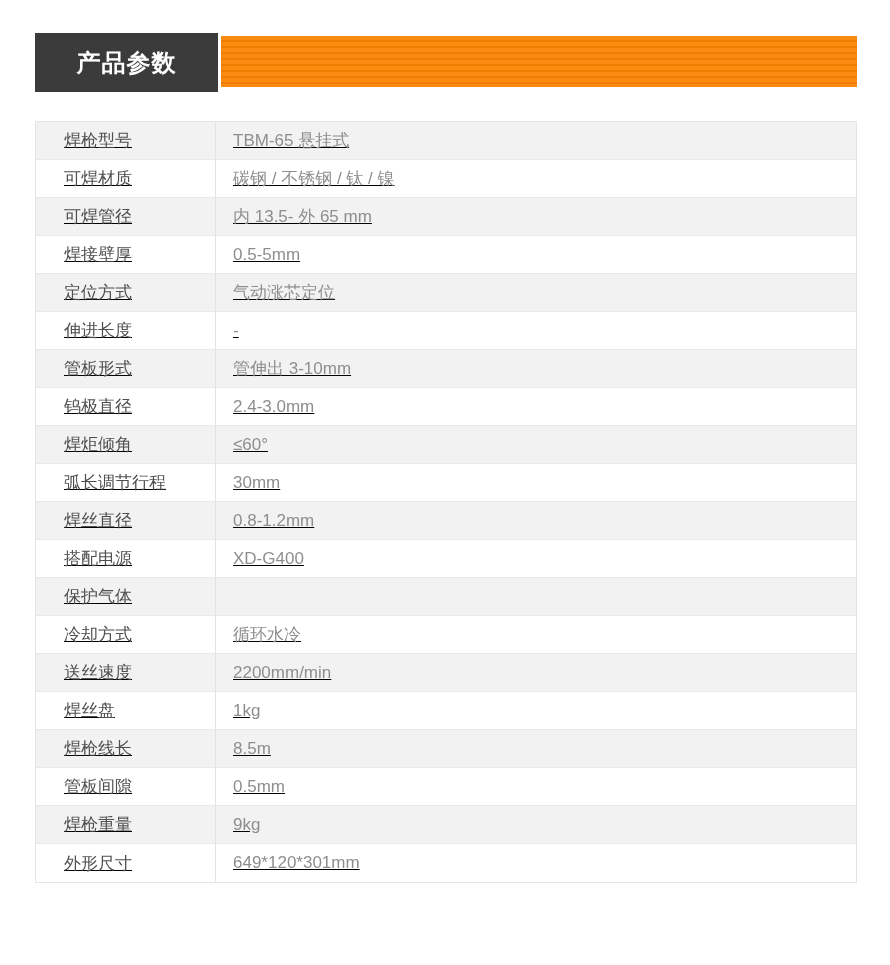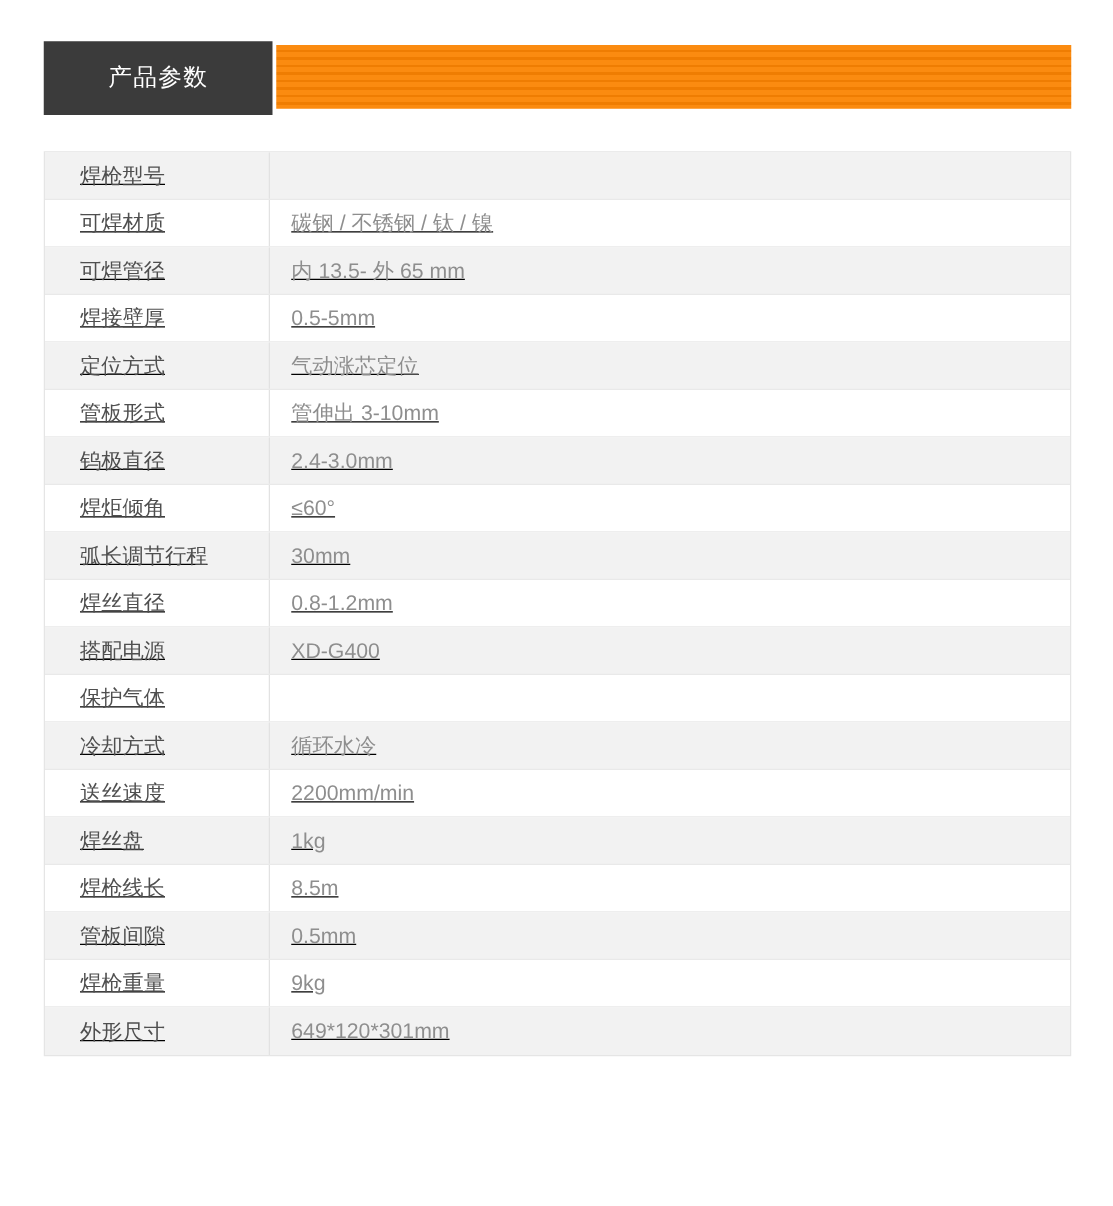--- a/index.html
+++ b/index.html
@@ -26,22 +26,22 @@
     width: 183px;
     height: 59px;
     background: var(--title-bg, #3b3b3b);
     color: var(--title-color, #ffffff);
     display: flex;
     align-items: center;
     justify-content: center;
     flex: 0 0 auto;
   }
   .title-box span {
-    font-size: 19px;
-    font-weight: normal;
+    font-size: 24px;
+    font-weight: bold;
     letter-spacing: 1px;
     line-height: 1;
   }
   .banner {
     flex: 1 1 auto;
     height: 51px;
     margin-top: 3px;
     margin-left: 3px;
     
     background: repeating-linear-gradient(
@@ -96,20 +96,21 @@
   <div class="header">
     <div class="title-box">
       <span>产品参数</span>
     </div>
     <div class="banner"></div>
   </div>
 
   <div class="spec-table" id="spec-table">
   <div class="row">
     <div class="cell label">焊枪型号</div>
+    <div class="cell value">TBM-65 悬挂式</div>
   </div>
 
   <div class="row">
     <div class="cell label">可焊材质</div>
     <div class="cell value">碳钢 / 不锈钢 / 钛 / 镍</div>
   </div>
 
   <div class="row">
     <div class="cell label">可焊管径</div>
     <div class="cell value">内 13.5- 外 65 mm</div>
@@ -118,20 +119,24 @@
   <div class="row">
     <div class="cell label">焊接壁厚</div>
     <div class="cell value">0.5-5mm</div>
   </div>
 
   <div class="row">
     <div class="cell label">定位方式</div>
     <div class="cell value">气动涨芯定位</div>
   </div>
 
+  <div class="row">
+    <div class="cell label">伸进长度</div>
+    <div class="cell value">-</div>
+  </div>
 
   <div class="row">
     <div class="cell label">管板形式</div>
     <div class="cell value">管伸出 3-10mm</div>
   </div>
 
   <div class="row">
     <div class="cell label">钨极直径</div>
     <div class="cell value">2.4-3.0mm</div>
   </div>

